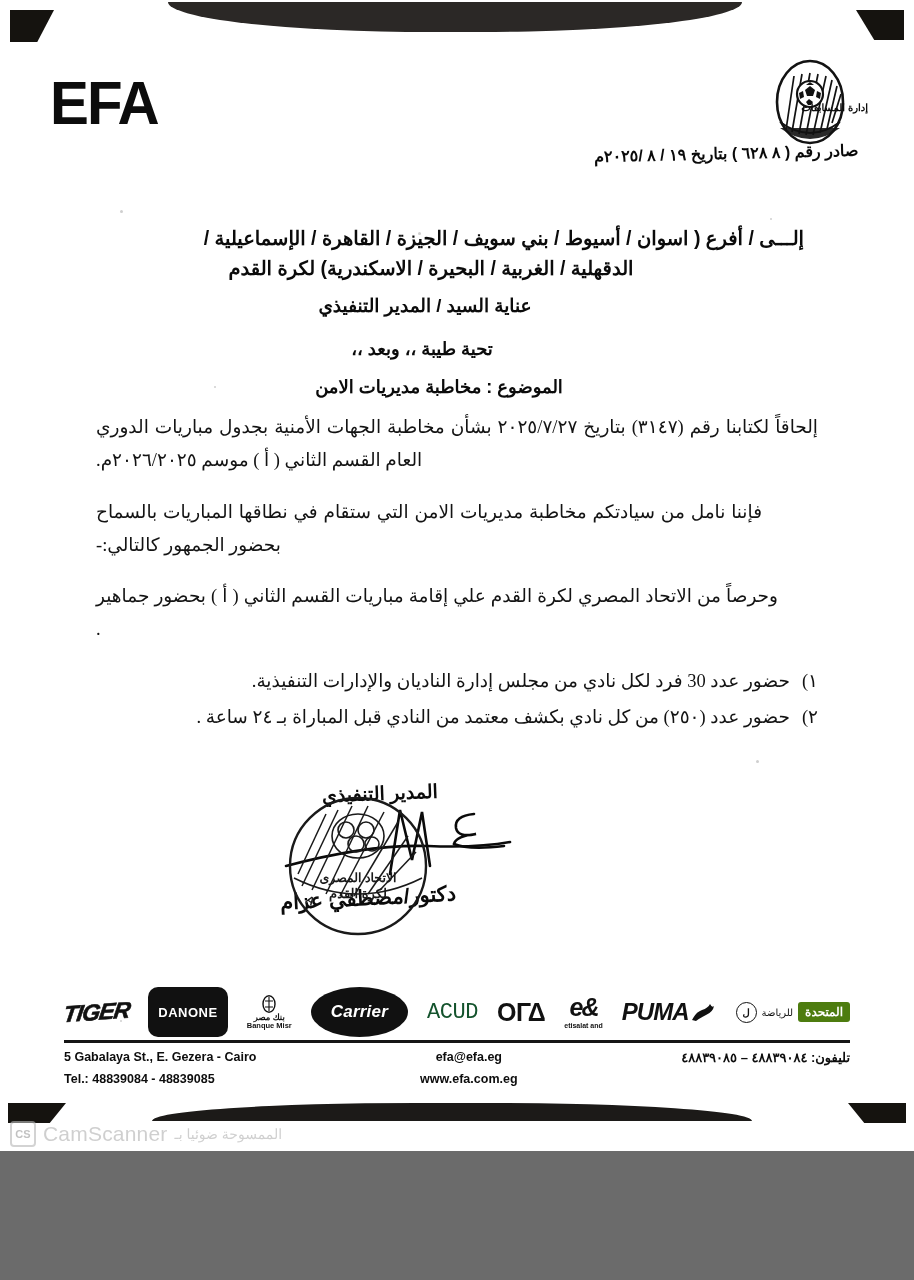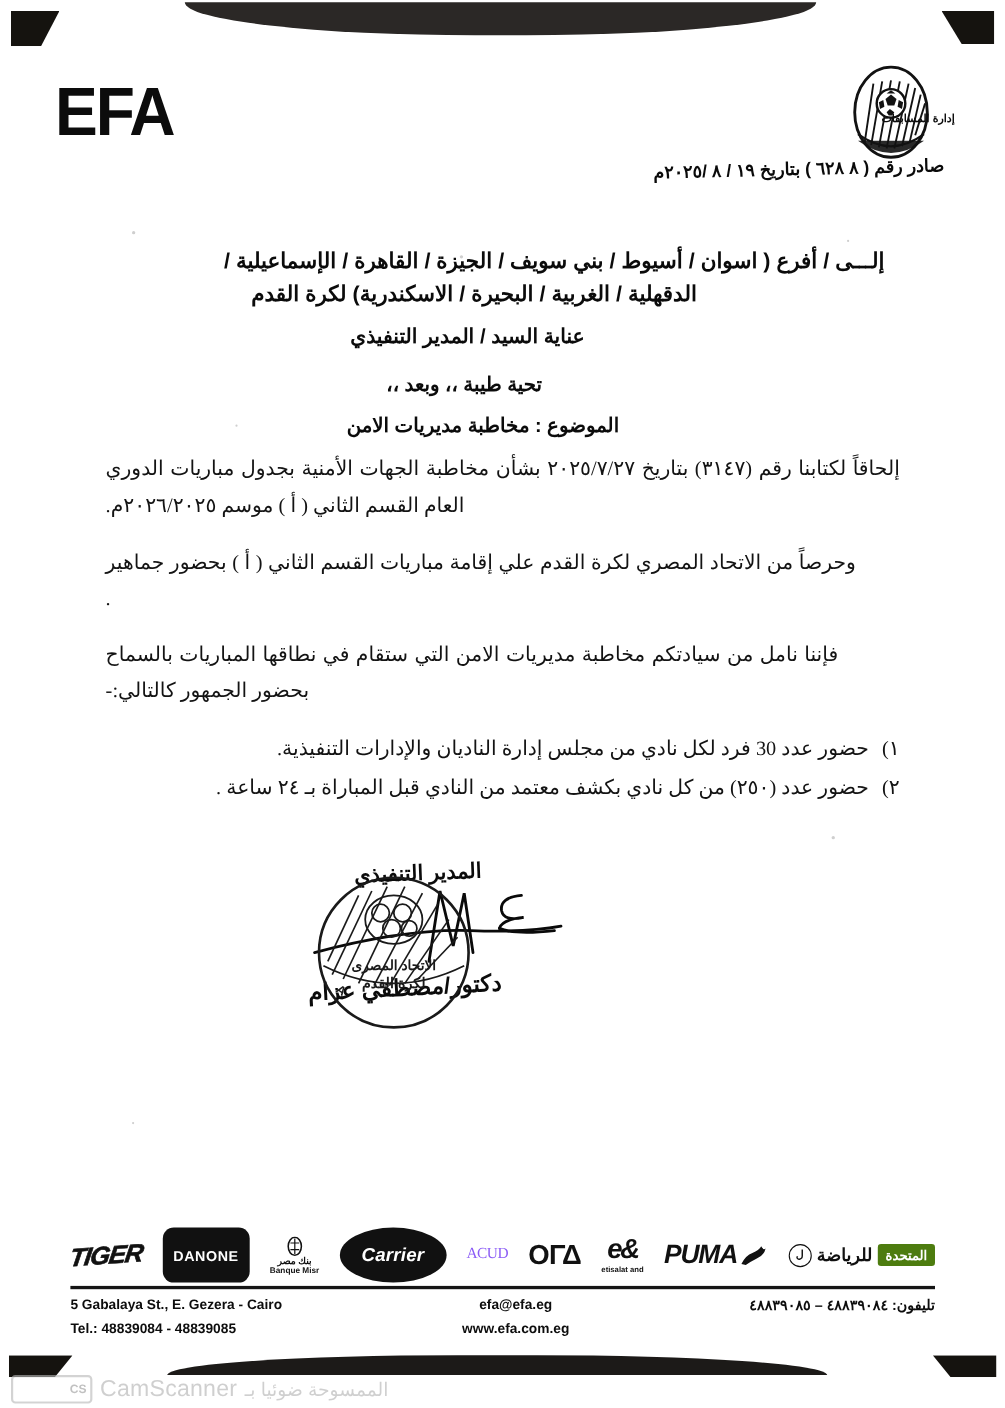--- a/index.html
+++ b/index.html
@@ -4,21 +4,21 @@
 <title>EFA Official Letter</title>
 <style>
   html, body {
     margin: 0;
     padding: 0;
     background: #6b6b6b;
   }
   .page {
     position: relative;
     width: 914px;
-    height: 1280px;
+    height: 1151px;
     margin: 0 auto;
     background: #ffffff;
     overflow: hidden;
     font-family: "Liberation Serif", "DejaVu Serif", serif;
     color: #111;
   }
 
   
   .scan-edge {
     position: absolute;
@@ -297,37 +297,37 @@
   .sp-carrier {
     background: #111;
     color: #fff;
     font-style: italic;
     font-weight: 700;
     font-size: 17px;
     padding: 5px 20px;
     border-radius: 50% / 50%;
     letter-spacing: .2px;
   }
-  .sp-acud { font-size: 14px; letter-spacing: -.5px; color: #8b5cf6; font-family: Liberation Serif, serif; }
+  .sp-acud { font-size: 22px; letter-spacing: -.5px; color: #14532d; font-family: Liberation Mono, monospace; }
   .sp-orange { font-weight: 700; font-size: 25px; letter-spacing: -.5px; }
   .sp-etisalat { display: flex; flex-direction: column; align-items: center; line-height: 1; }
   .sp-etisalat .mark { font-size: 25px; font-weight: 700; font-style: italic; letter-spacing: -2px; }
   .sp-etisalat .sub { font-size: 7px; font-weight: 700; margin-top: 2px; }
   .sp-puma { font-weight: 700; font-style: italic; font-size: 24px; letter-spacing: -1px; }
   .sp-puma-cat { margin-left: 2px; font-size: 20px; }
   .sp-sports { display: flex; align-items: center; gap: 5px; }
   .sp-sports .box {
     background: #4d7c0f;
     color: #fff;
     font-weight: 700;
     font-size: 12px;
     padding: 3px 7px;
     border-radius: 3px;
   }
-  .sp-sports .w { font-weight: 700; font-size: 16px; }
+  .sp-sports .w { font-weight: 400; font-size: 10px; }
   .sp-sports .circ {
     width: 19px; height: 19px; border: 1.6px solid #111; border-radius: 50%;
     display: flex; align-items: center; justify-content: center; font-size: 10px; font-weight: 700;
   }
 
   .footer-rule {
     position: absolute;
     left: 64px;
     right: 64px;
     bottom: 108px;
@@ -365,31 +365,31 @@
     opacity: .62;
   }
   .cs-badge {
     width: 22px; height: 22px;
     border: 2px solid #b9b9b9;
     border-radius: 4px;
     color: #9c9c9c;
     font-family: "Liberation Sans", sans-serif;
     font-size: 11px;
     font-weight: 700;
-    display: flex; align-items: center; justify-content: center; padding-left: 48px;
+    display: flex; align-items: center; justify-content: center;
   }
   .cs-text {
     font-family: "Liberation Sans", sans-serif;
     font-size: 21px;
     color: #b3b3b3;
     letter-spacing: .2px;
   }
   .cs-ar {
     font-family: "Liberation Sans", sans-serif;
-    font-size: 17px;
+    font-size: 14px;
     color: #b3b3b3;
     direction: rtl;
   }
 
   .speck { position: absolute; background: #cfcfcf; border-radius: 50%; }
 </style>
 </head>
 <body>
 
 <div class="page">
@@ -437,22 +437,22 @@
       <div class="addr-line1">إلـــى / أفرع ( اسوان / أسيوط / بني سويف / الجيزة / القاهرة / الإسماعيلية /</div>
       <div class="addr-line2">الدقهلية / الغربية / البحيرة / الاسكندرية) لكرة القدم</div>
       <div class="addr-line3">عناية السيد / المدير التنفيذي</div>
     </div>
 
     <div class="greeting">تحية طيبة ،، وبعد ،،</div>
 
     <div class="subject">الموضوع : مخاطبة مديريات الامن</div>
 
     <p class="para">إلحاقاً لكتابنا رقم (٣١٤٧) بتاريخ ٢٠٢٥/٧/٢٧ بشأن مخاطبة الجهات الأمنية بجدول مباريات الدوري العام القسم الثاني ( أ ) موسم ٢٠٢٦/٢٠٢٥م.</p>
+    <p class="para indent2">فإننا نامل من سيادتكم مخاطبة مديريات الامن التي ستقام في نطاقها المباريات بالسماح بحضور الجمهور كالتالي:-</p>
     <p class="para indent">وحرصاً من الاتحاد المصري لكرة القدم علي إقامة مباريات القسم الثاني ( أ ) بحضور جماهير .</p>
-    <p class="para indent2">فإننا نامل من سيادتكم مخاطبة مديريات الامن التي ستقام في نطاقها المباريات بالسماح بحضور الجمهور كالتالي:-</p>
 
     <ul class="list">
       <li>
         <span class="num">١)</span>
         <span class="txt">حضور عدد 30 فرد لكل نادي من مجلس إدارة الناديان والإدارات التنفيذية.</span>
       </li>
       <li>
         <span class="num">٢)</span>
         <span class="txt">حضور عدد (٢٥٠) من كل نادي بكشف معتمد من النادي قبل المباراة بـ ٢٤ ساعة .</span>
       </li>

